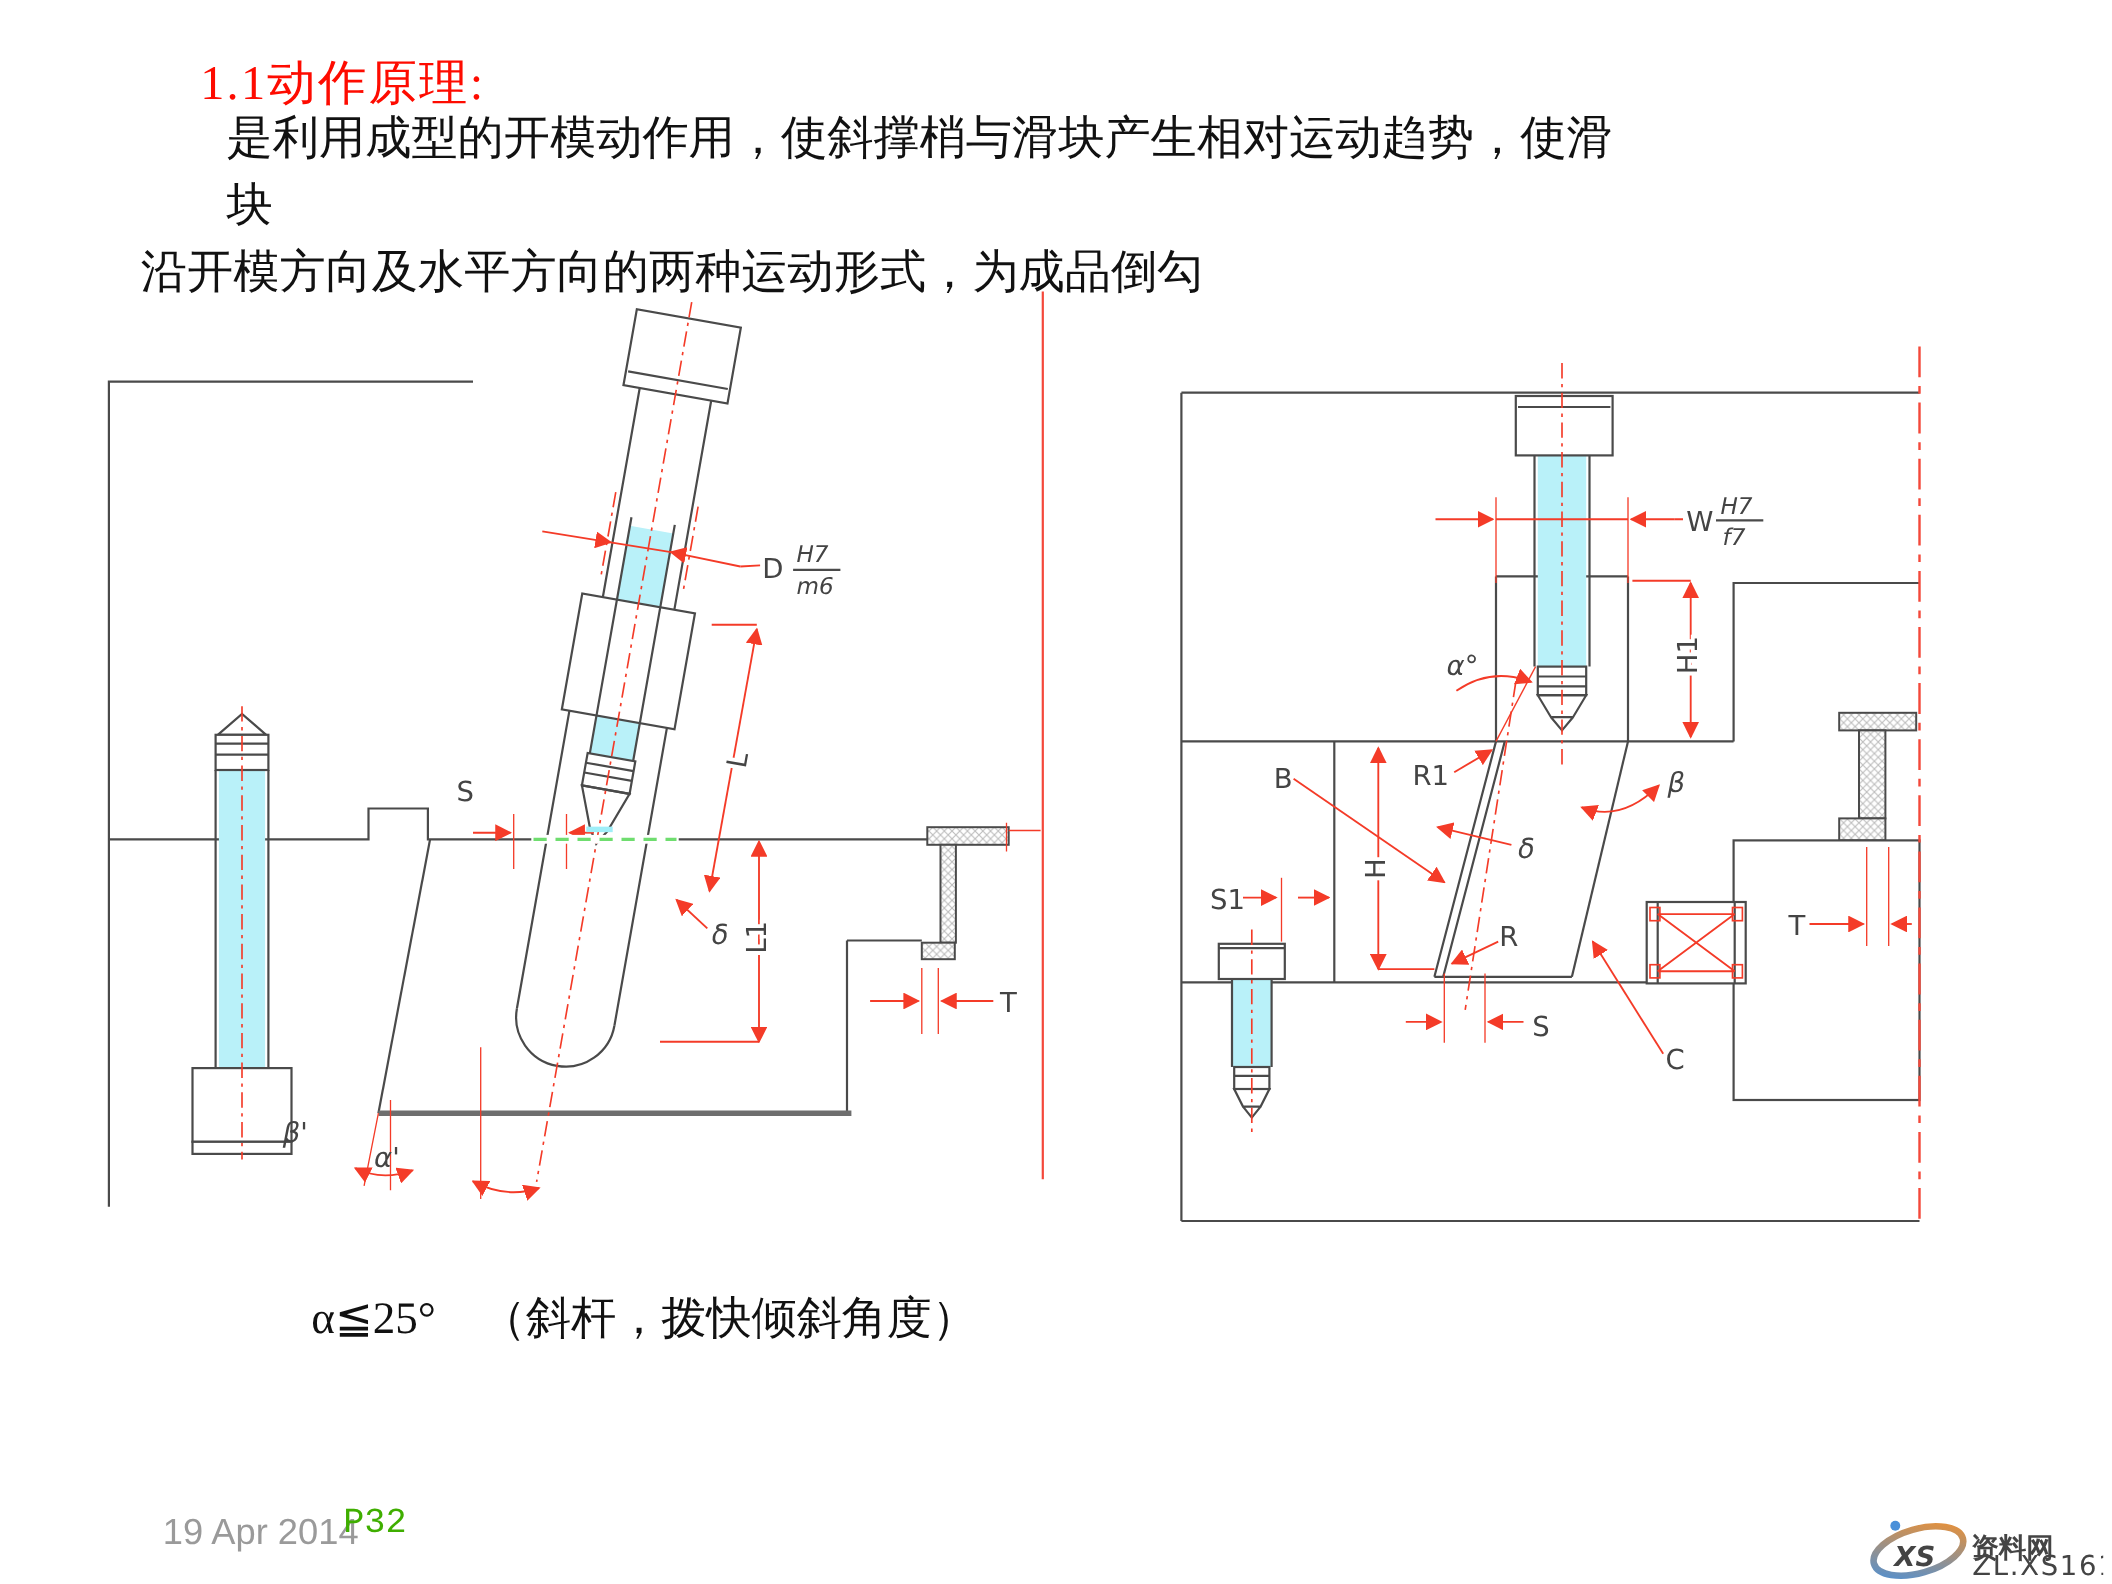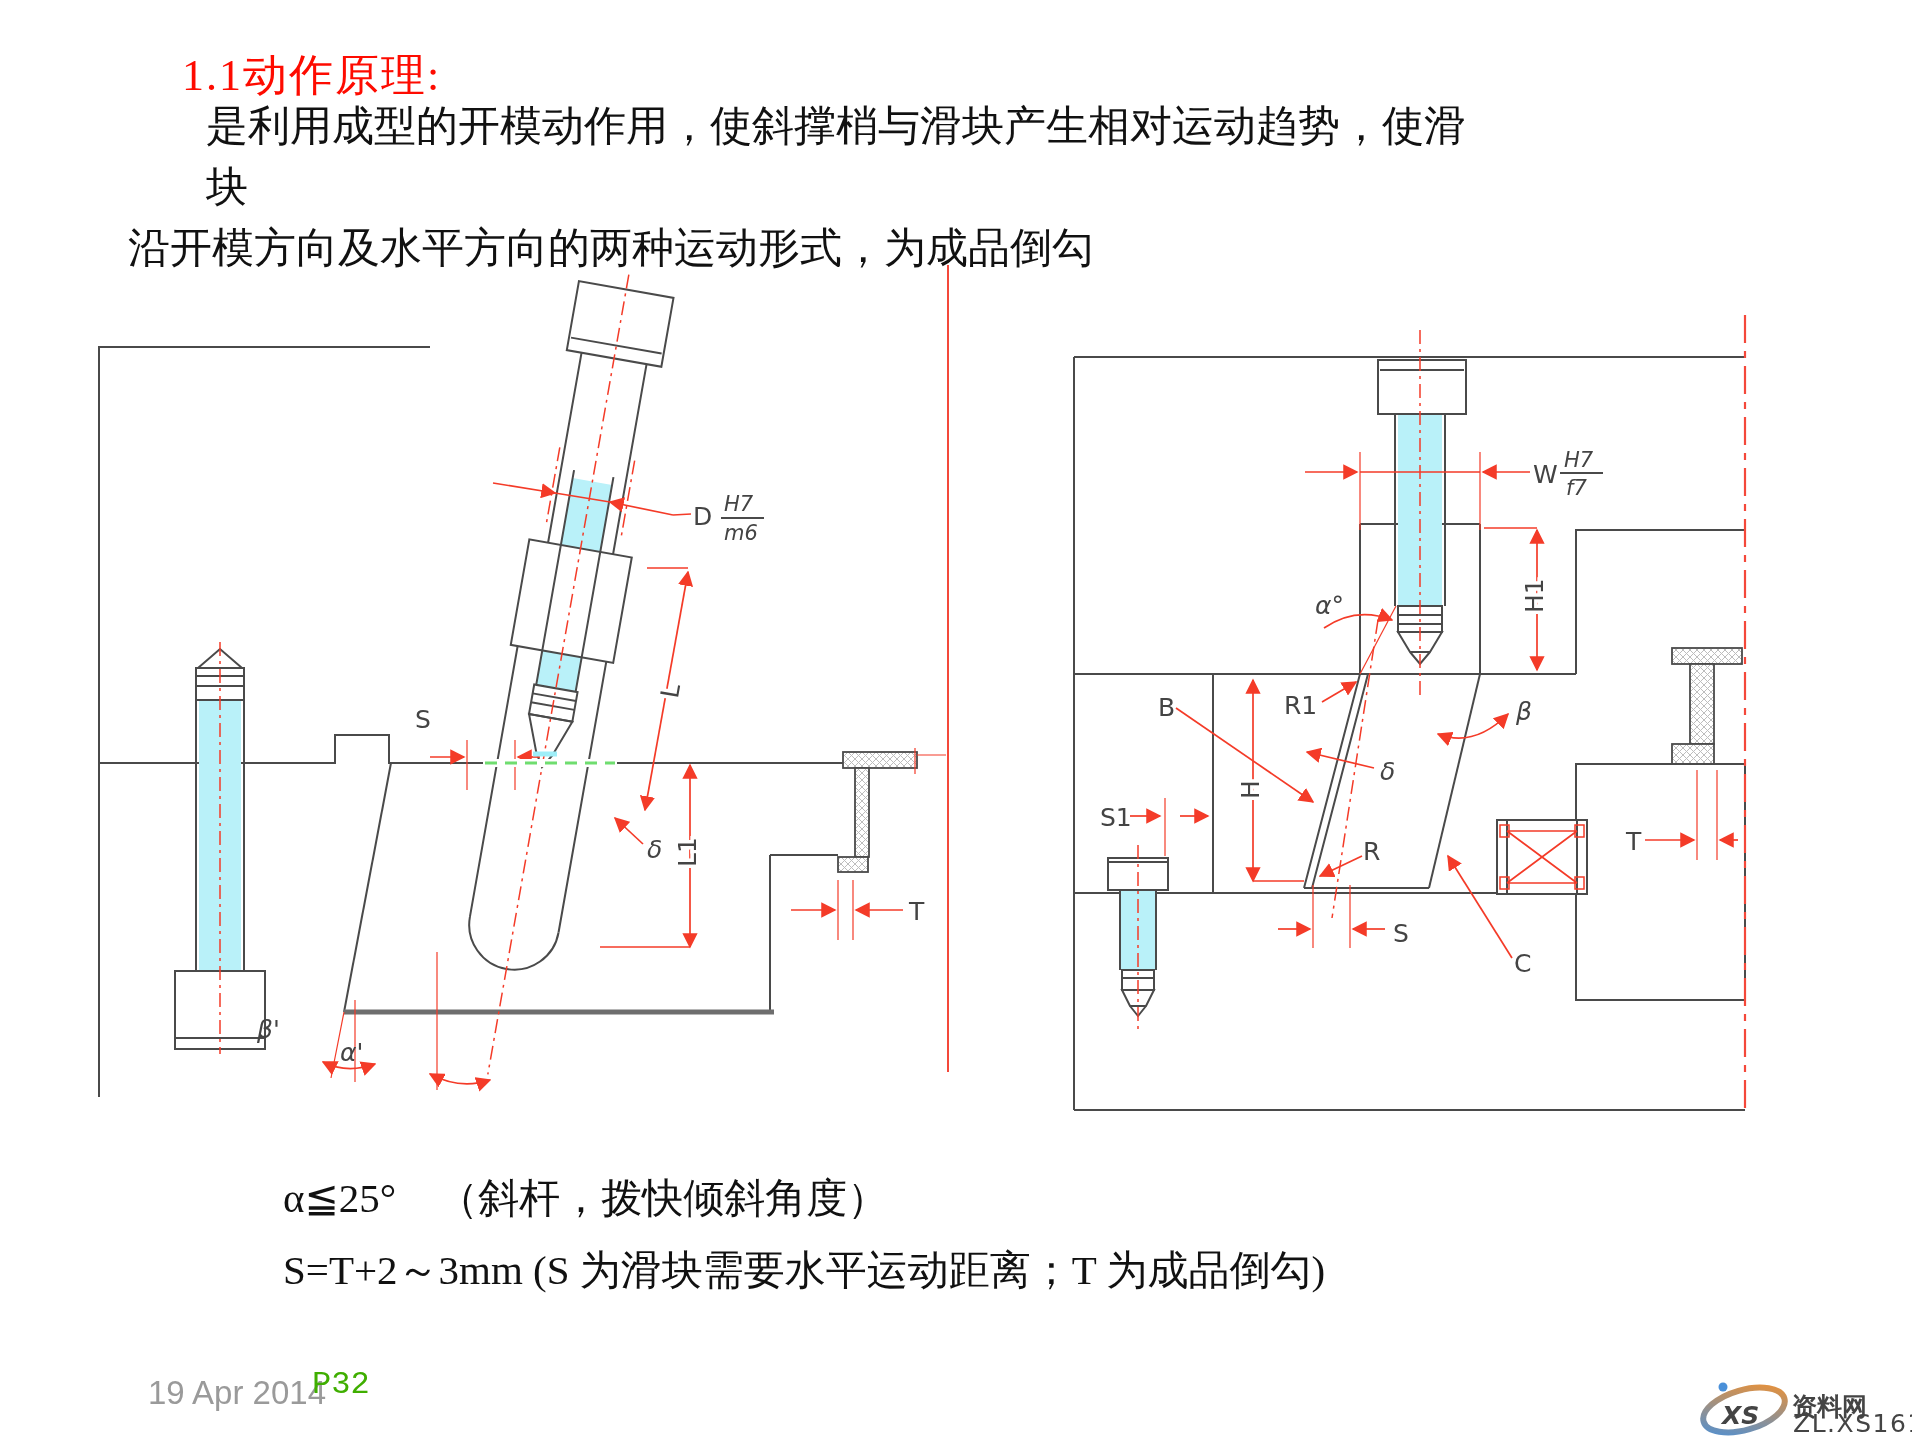--- a/index.html
+++ b/index.html
@@ -34,21 +34,20 @@
 
 <div class="abs title">1.1动作原理:</div>
 
 <div class="abs para">
   <div class="indent">是利用成型的开模动作用，使斜撑梢与滑块产生相对运动趋势，使滑块</div>
   <div>沿开模方向及水平方向的两种运动形式，为成品倒勾</div>
 </div>
 
 <div class="abs formula">
   <div>α≦25°　（斜杆，拨快倾斜角度）</div>
-  <div>S=T+2～3mm (S 为滑块需要水平运动距离；T 为成品倒勾)</div>
 </div>
 
 <div class="abs footer-date">19 Apr 2014</div>
 <div class="abs footer-page">P32</div>
 
 <svg class="abs" style="left:85px;top:262px" width="870" height="835" viewBox="0 0 870 835">
   <defs>
     <pattern id="hatch" width="7" height="7" patternUnits="userSpaceOnUse">
       <rect width="7" height="7" fill="#ffffff"></rect>
       <path d="M0,7 L7,0 M0,0 L7,7" stroke="#bdbdbd" stroke-width="1"></path>

